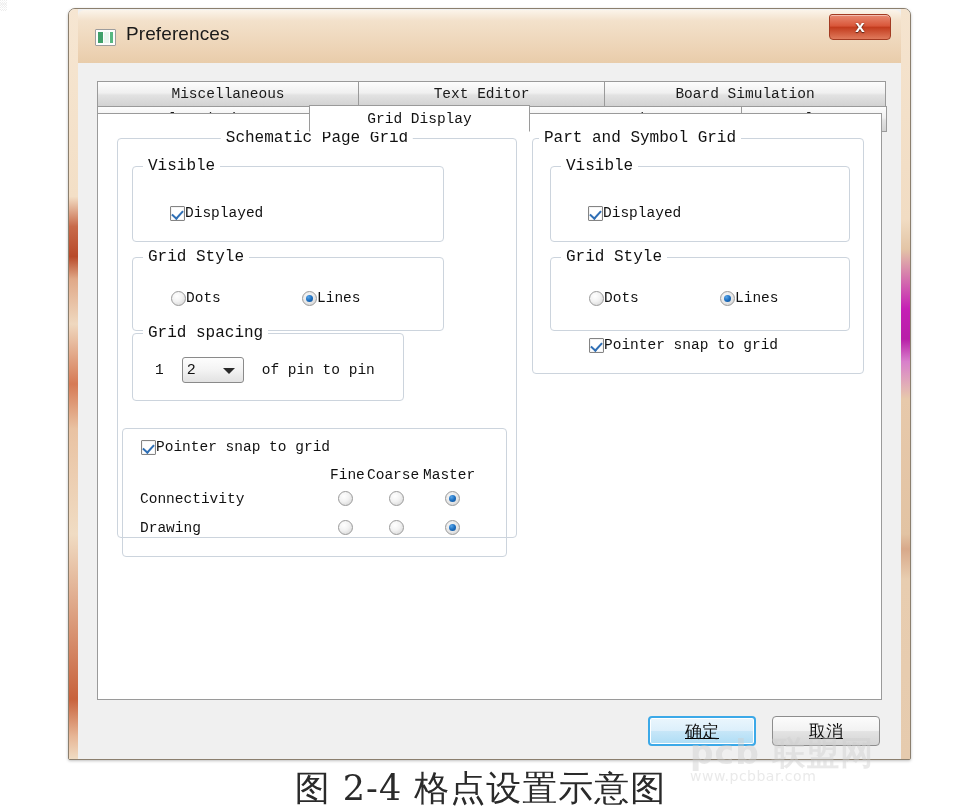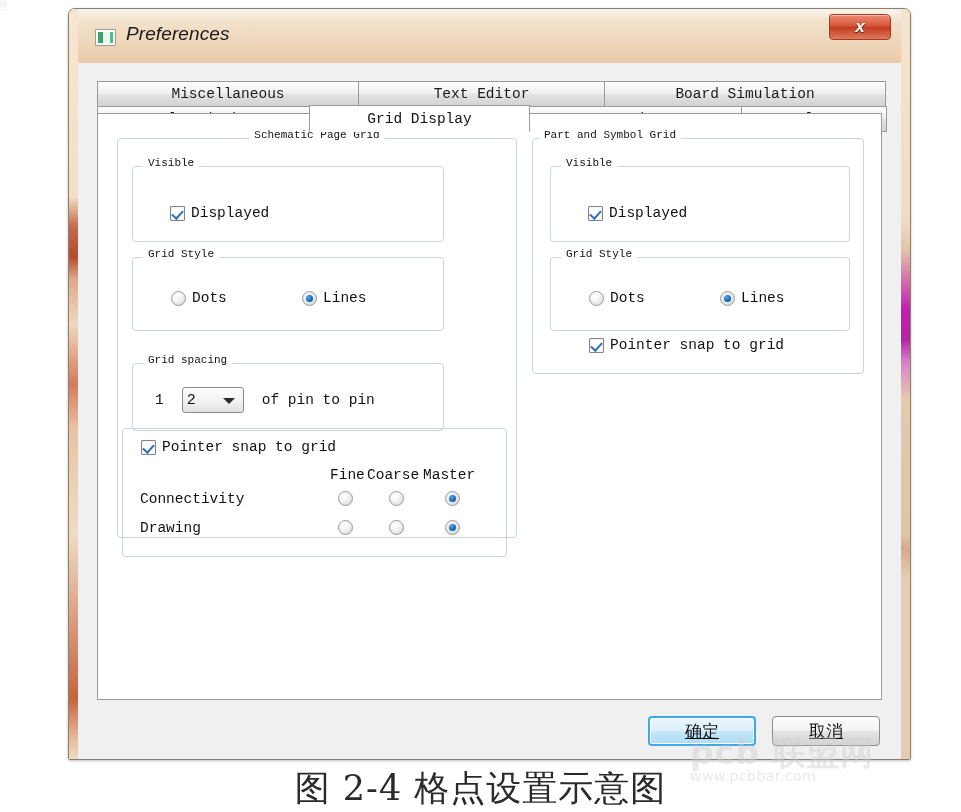--- a/index.html
+++ b/index.html
@@ -49,21 +49,20 @@
         #d8a98a 72%, #e8cdb0 76%,
         #e6cbae 100%);
     border-radius: 0 6px 0 0;
   }
 
   
   .titlebar {
     position: absolute; left: 9px; top: 1px; right: 9px; height: 60px;
     background: linear-gradient(180deg, #fbf4ea 0%, #f3e1cb 18%, #ecd2b3 70%, #e7caa7 95%, #dcbd9a 100%);
     border-radius: 6px 6px 0 0;
-    font-style: italic;
   }
   .title-icon {
     position: absolute; left: 17px; top: 19px;
     width: 21px; height: 17px;
     background: #fdfdfd;
     border: 1px solid #9d9d9d;
     border-radius: 1px;
     display: flex; align-items: center; gap: 1px;
     padding: 2px;
   }
@@ -133,28 +132,28 @@
   .group {
     position: absolute;
     border: 1px solid #ccd4dd;
     border-radius: 4px;
   }
   .group > .glabel {
     position: absolute; top: -10px;
     background: #ffffff;
     padding: 0 5px;
     font-family: "Liberation Mono", monospace;
-    font-size: 11px; color: #111;
+    font-size: 16px; color: #111;
     white-space: nowrap;
   }
   .glabel.left { left: 10px; }
   .glabel.center { left: 50%; transform: translateX(-50%); }
 
   
-  .ctl { position: absolute; display: flex; align-items: center; gap: 6px; }
+  .ctl { position: absolute; display: flex; align-items: center; gap: 0; }
   .ctl .lbl {
     font-family: "Liberation Mono", monospace;
     font-size: 14.5px; color: #111; white-space: nowrap;
   }
   .chk {
     width: 15px; height: 15px; flex: 0 0 15px;
     background: #ffffff;
     border: 1px solid #848484;
     border-radius: 1px;
     position: relative;
@@ -346,21 +345,21 @@
             <div class="ctl" style="left:38px; top:32px;">
               <span class="rad"></span>
               <span class="lbl">Dots</span>
             </div>
             <div class="ctl" style="left:169px; top:32px;">
               <span class="rad on"></span>
               <span class="lbl">Lines</span>
             </div>
           </div>
 
-          <div class="group" style="left:14px; top:224px; width:312px; height:68px;">
+          <div class="group" style="left:14px; top:194px; width:272px; height:68px;">
             <div class="glabel left">Grid spacing</div>
             <div class="ctl" style="left:22px; top:23px; gap:18px;">
               <span class="lbl">1</span>
               <span class="combo">
                 <span class="cval">2</span>
                 <span class="arrow"></span>
               </span>
               <span class="lbl">of pin to pin</span>
             </div>
           </div>

